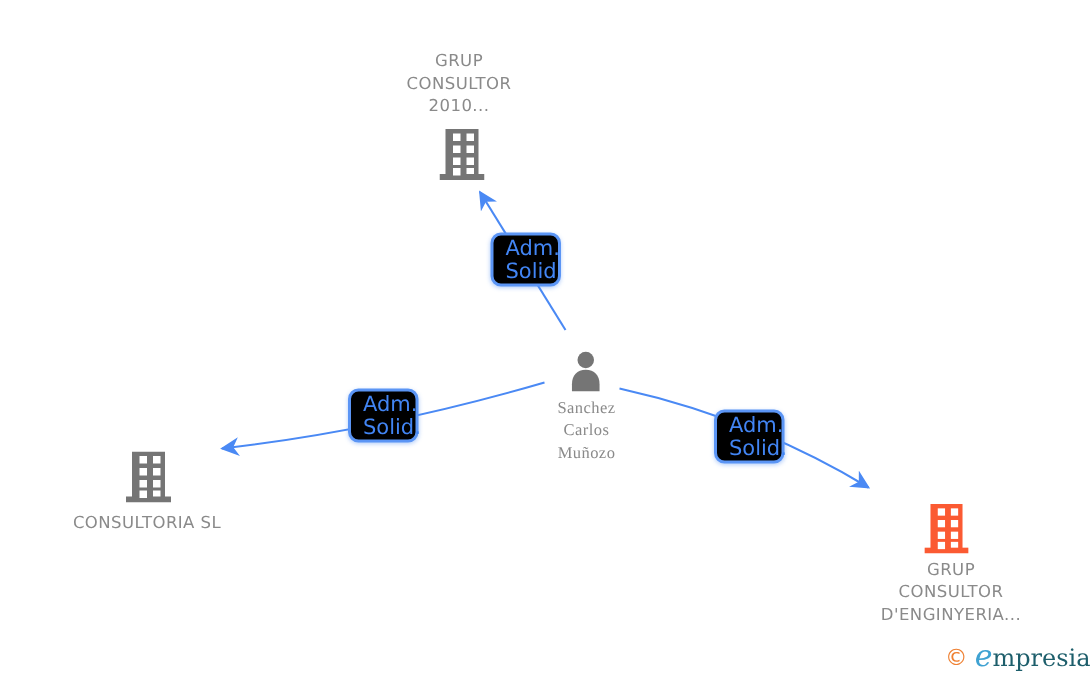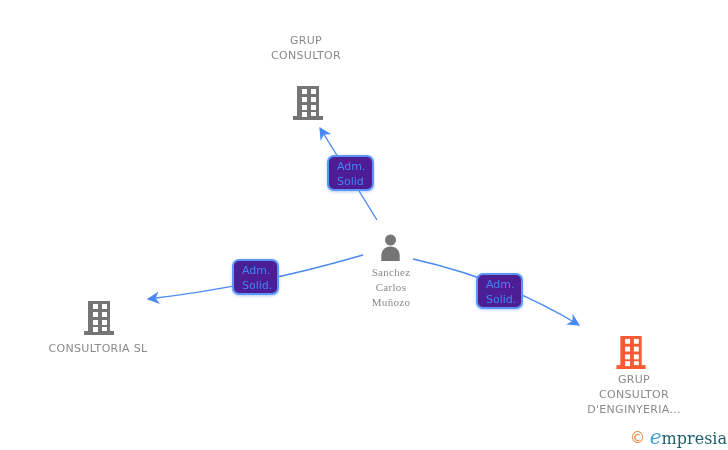--- a/index.html
+++ b/index.html
@@ -8,24 +8,24 @@
     font-family:"DejaVu Sans","Liberation Sans",sans-serif;
   }
   .edges-layer{position:absolute;left:0;top:0;z-index:1;}
   .node-icon{position:absolute;z-index:2;line-height:0;}
   .node-label{
     position:absolute;z-index:2;width:160px;text-align:center;
     font-size:11px;line-height:15px;color:#8a8a8a;letter-spacing:0.3px;
   }
   .edge-label{
     position:absolute;z-index:3;box-sizing:border-box;
-    width:47px;height:36px;background:#4c1d95;
+    width:47px;height:36px;background:#000000;
     border:2px solid #5b95f5;border-radius:7px;
     box-shadow:0 1px 3px rgba(91,149,245,0.45);
-    color:#4285f4;font-size:11px;line-height:15px;
+    color:#4285f4;font-size:14px;line-height:15px;
     padding:2px 4px 2px 8px;text-align:left;
   }
   .gray-node{color:#757575;}
   .orange-node{color:#fb5a32;}
   .watermark{
     position:absolute;right:1px;bottom:1px;z-index:2;
     font-size:15px;white-space:nowrap;
   }
   .wm-c{color:#ef8032;font-size:15px;vertical-align:1px;}
   .wm-e{
@@ -49,20 +49,21 @@
       </marker>
     </defs>
     <path d="M377,220 L320,128" fill="none" stroke="#4a89f4" stroke-width="1.4" marker-end="url(#arrowhead)"></path>
     <path d="M363,255 Q253,287 148,299" fill="none" stroke="#4a89f4" stroke-width="1.4" marker-end="url(#arrowhead)"></path>
     <path d="M413,259 Q503,279 579,325" fill="none" stroke="#4a89f4" stroke-width="1.4" marker-end="url(#arrowhead)"></path>
   </svg>
 
   <div class="node-label" style="left:226px;top:33px;">
     <div>GRUP</div>
     <div>CONSULTOR</div>
+    <div>2010...</div>
   </div>
   <div class="node-icon gray-node" style="left:293px;top:86px;">
     <svg width="30" height="34" viewBox="0 0 30 34">
       <rect x="4" y="0" width="22" height="31" fill="currentColor"></rect>
       <rect x="0" y="30" width="30" height="4" fill="currentColor"></rect>
       <rect x="9" y="3" width="5" height="5" fill="#fff"></rect>
       <rect x="18" y="3" width="5" height="5" fill="#fff"></rect>
       <rect x="9" y="11" width="5" height="5" fill="#fff"></rect>
       <rect x="18" y="11" width="5" height="5" fill="#fff"></rect>
       <rect x="9" y="19" width="5" height="5" fill="#fff"></rect>

